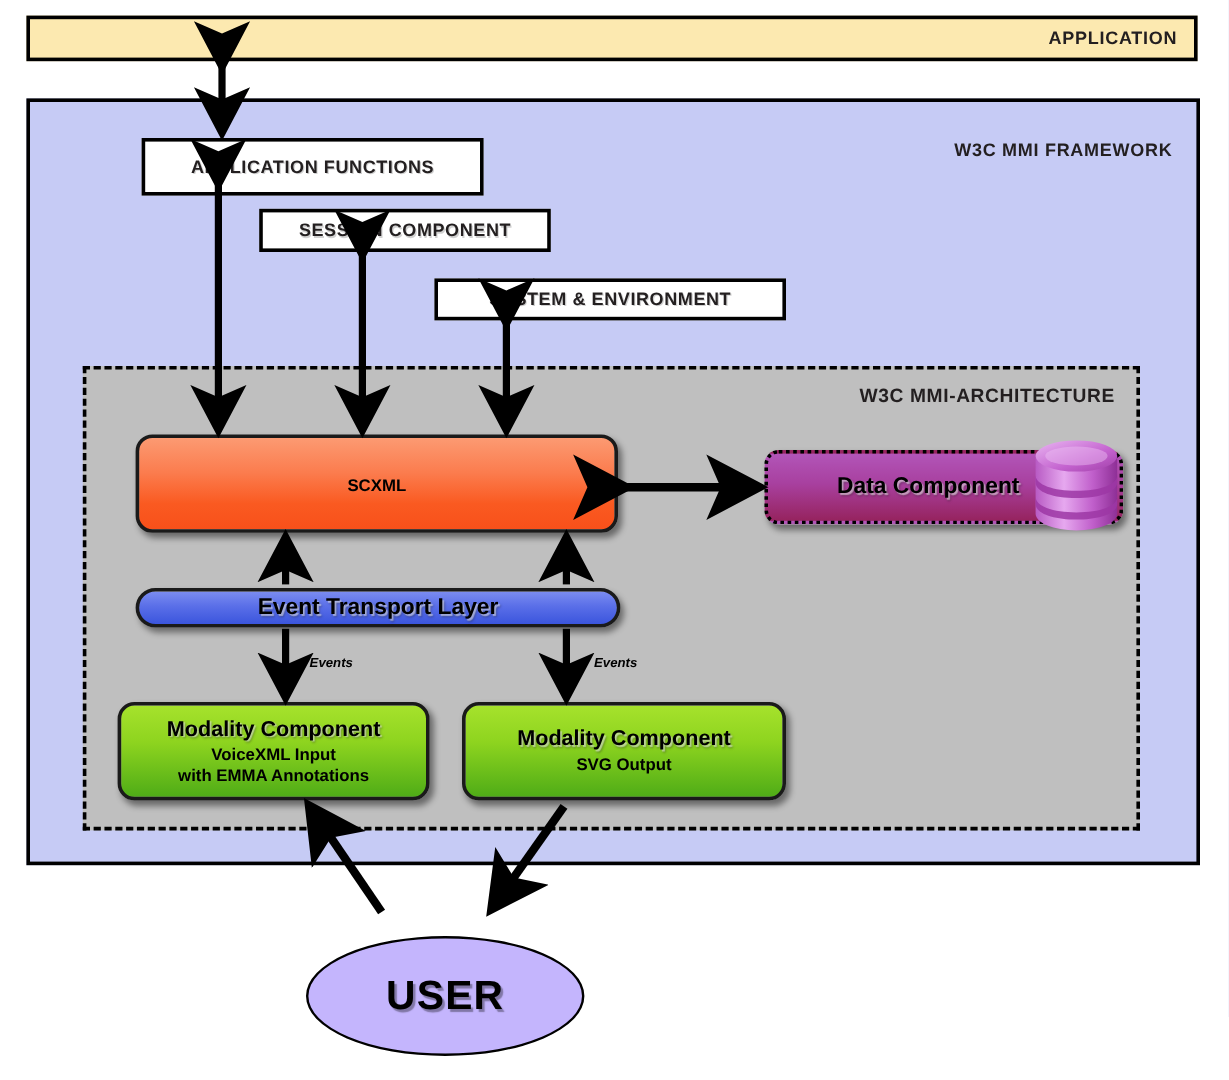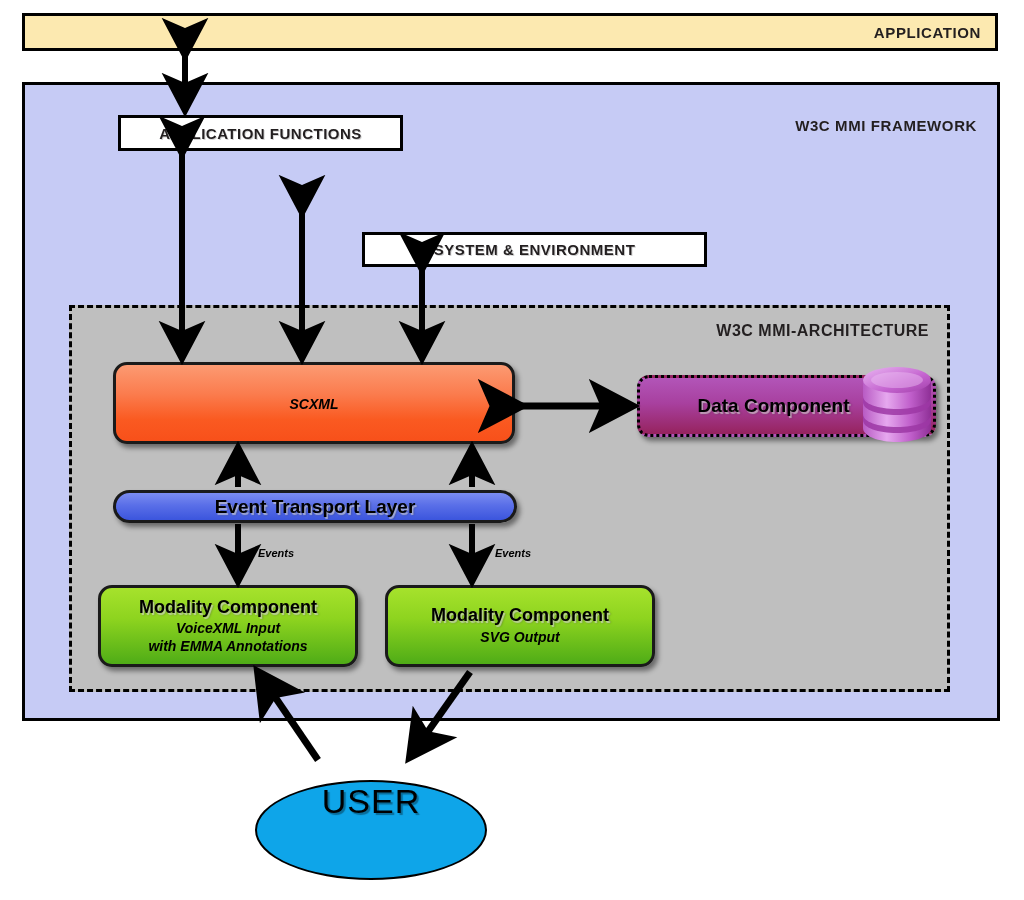--- a/index.html
+++ b/index.html
@@ -38,38 +38,38 @@
     font-size:16px;font-weight:bold;letter-spacing:.5px;color:#231f20;
   }
 
   
   .wbox{
     position:absolute;background:#fff;border:3px solid #000;box-sizing:border-box;
     display:flex;align-items:center;justify-content:center;
     font-size:15px;font-weight:bold;letter-spacing:.5px;color:#231f20;
     text-shadow:1px 1px 0 rgba(0,0,0,.18);
   }
-  #box-appfunc{left:118px;top:115px;width:285px;height:36px;}
+  #box-appfunc{left:118px;top:115px;width:285px;height:48px;}
   #box-session{left:216px;top:174px;width:243px;height:36px;}
-  #box-sysenv {left:362px;top:232px;width:345px;height:35px;}
+  #box-sysenv {left:362px;top:232px;width:293px;height:35px;}
 
   
   .node{
     position:absolute;box-sizing:border-box;
     display:flex;flex-direction:column;align-items:center;justify-content:center;
     border:3px solid #1a1a1a;
     box-shadow:3px 4px 5px rgba(0,0,0,.45);
     text-align:center;
   }
   .node .t1{
     font-size:19px;font-weight:bold;color:#000;line-height:1.15;
     text-shadow:1.5px 1.5px 1px rgba(255,255,255,.55), 2px 2px 2px rgba(0,0,0,.35);
   }
   .node .t2{
-    font-size:14px;font-weight:bold;font-style:italic;color:#000;line-height:1.25;
+    font-size:14px;font-weight:bold;color:#000;line-height:1.25;
     margin-top:3px;
   }
 
   #node-im{
     left:113px;top:362px;width:402px;height:82px;border-radius:14px;
     background:linear-gradient(180deg,#fc9a72 0%,#fb7c4e 38%,#fa5a21 72%,#f8501a 100%);
   }
   #node-etl{
     left:113px;top:490px;width:404px;height:33px;border-radius:17px;
     background:linear-gradient(180deg,#7b8cf0 0%,#5a6fe8 45%,#3b55dd 100%);
@@ -93,23 +93,23 @@
   }
   #node-data .t1{font-size:19px;margin-right:26px;}
 
   .db-icon{
     position:absolute;right:-4px;top:-18px;width:78px;height:92px;pointer-events:none;
   }
 
   
   .user-ellipse{
     position:absolute;left:255px;top:780px;width:228px;height:96px;
-    border:2.5px solid #000;border-radius:50%;background:#0ea5e9;
-    display:flex;align-items:flex-start;justify-content:center;
-    font-size:34px;font-weight:normal;color:#000;letter-spacing:1px;
+    border:2.5px solid #000;border-radius:50%;background:#c4b5fd;
+    display:flex;align-items:center;justify-content:center;
+    font-size:34px;font-weight:bold;color:#000;letter-spacing:1px;
     text-shadow:2px 2px 1px rgba(0,0,0,.35);
   }
 
   
   .freelbl{
     position:absolute;font-size:11px;font-weight:bold;font-style:italic;color:#000;
   }
   #lbl-events-1{left:258px;top:547px;}
   #lbl-events-2{left:495px;top:547px;}
 
@@ -128,20 +128,23 @@
   <div class="framework-box">
     <span class="lbl">W3C MMI FRAMEWORK</span>
   </div>
 
   <div class="arch-box">
     <span class="lbl">W3C MMI-ARCHITECTURE</span>
   </div>
 
   <div class="wbox" id="box-appfunc">
     <span>APPLICATION FUNCTIONS</span>
+  </div>
+  <div class="wbox" id="box-session">
+    <span>SESSION COMPONENT</span>
   </div>
   <div class="wbox" id="box-sysenv">
     <span>SYSTEM &amp; ENVIRONMENT</span>
   </div>
 
   <div class="node" id="node-im">
     <div class="t2">SCXML</div>
   </div>
 
   <div class="node" id="node-etl">

